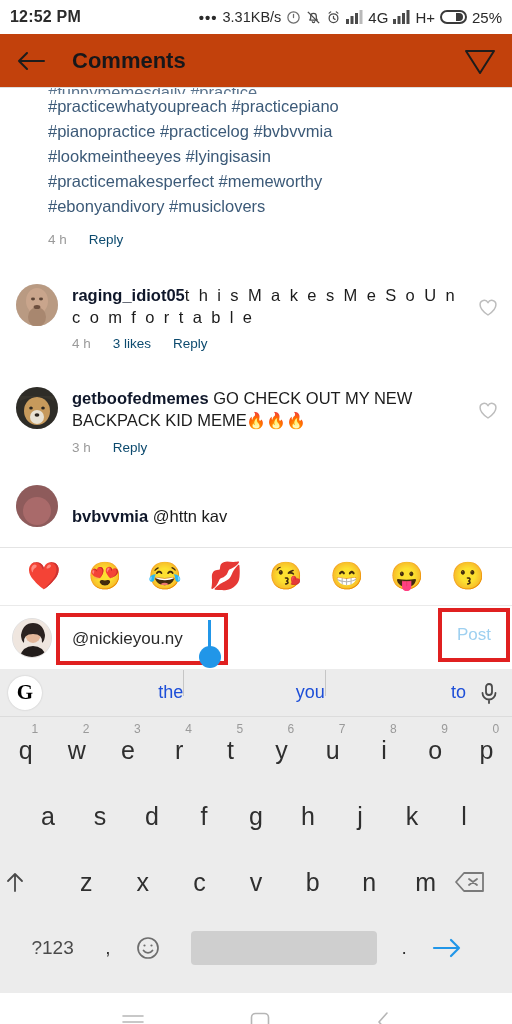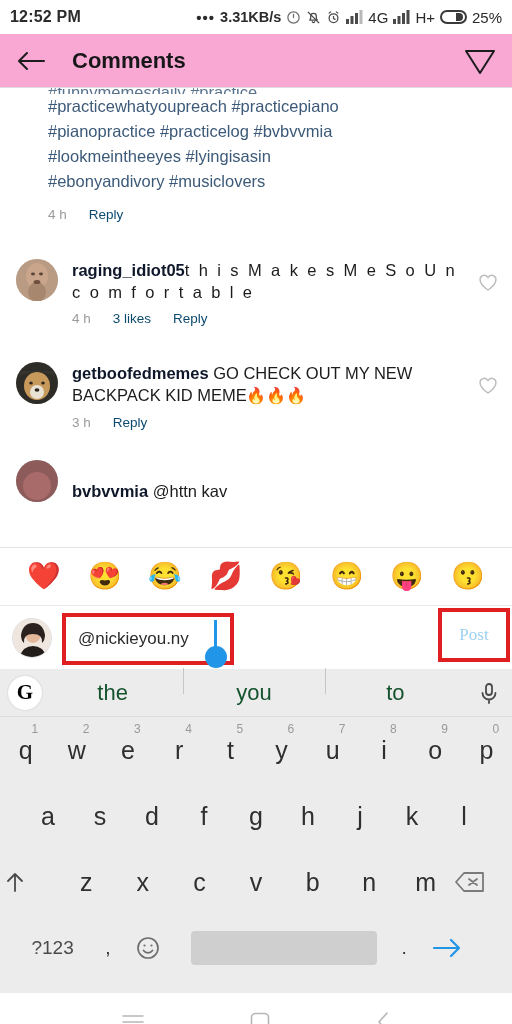--- a/index.html
+++ b/index.html
@@ -19,35 +19,35 @@
     background: #ffffff;
     color: #2b2b2b;
   }
   .status-time { font-size: 16px; font-weight: bold; letter-spacing: .2px; }
   .status-right {
     margin-left: auto; display: flex; align-items: center; gap: 5px;
     font-size: 14px; font-weight: bold;
   }
   .dots { letter-spacing: 1px; font-size: 15px; line-height: 1; }
   .si { display:inline-flex; align-items:center; }
-  .netspeed { font-size: 14.5px; font-weight: bold; }
+  .netspeed { font-size: 14.5px; font-weight: normal; }
   .battery {
     width: 27px; height: 14px; border: 2px solid #3a3a3a; border-radius: 7px;
     position: relative; display:inline-block;
   }
   .battery::after{
     content:""; position:absolute; right:2px; top:1px; bottom:1px; width:7px;
     background:#3a3a3a; border-radius:0 4px 4px 0;
   }
   .pct { font-size: 15px; font-weight: normal; }
 
   
   .header {
     height: 54px; display:flex; align-items:center; padding: 0 16px;
-    background:#f9a8d4; border-bottom: 1px solid #dedede;
+    background:#c2410c; border-bottom: 1px solid #dedede;
   }
   .header-title { font-size: 22px; font-weight: bold; color:#17171a; margin-left: 26px; }
   .header-spacer { flex: 1; }
   .back-arrow, .send-icon { display:flex; align-items:center; justify-content:center; }
 
   
   .feed { position: relative; height: 459px; overflow: hidden; background:#fff; }
   .hashblock {
     padding: 0 16px 0 48px;
     margin-top: -8px;
@@ -78,49 +78,49 @@
   }
   .emoji { font-size: 27px; line-height: 1; }
 
   
   .inputrow {
     height: 64px; display:flex; align-items:center; padding: 0 12px;
     background:#fff; border-top: 1px solid #eaeaea; position: relative;
   }
   .in-avatar { width: 40px; height:40px; border-radius:50%; overflow:hidden; flex:0 0 40px;
                border:1px solid #e0e0e0; position: relative; background:#efe7e2; }
-  .inputwrap { flex:1; position: relative; margin-left: 10px; height: 56px; display:flex; align-items:center; }
+  .inputwrap { flex:1; position: relative; margin-left: 4px; height: 56px; display:flex; align-items:center; }
   .inputbox {
     position: absolute; left: 0; top: 3px; width: 172px; height: 52px;
     border: 4px solid #e02020; background: #fff;
     display:flex; align-items:center; padding-left: 12px;
   }
   .inputtext { font-size: 17px; color: #2b2b2b; }
   .caret { position:absolute; left: 152px; top: 10px; width: 3px; height: 30px; background:#2196e8; }
   .handle { position:absolute; left: 143px; top: 36px; width: 22px; height: 22px; border-radius:50%; background:#2196e8; }
   .post-wrap { position: absolute; right: 2px; top: 2px; }
   .postbox {
     width: 72px; height: 54px; border: 4px solid #e02020; background:#fff;
-    display:flex; align-items:center; justify-content:center;font-family:Liberation Serif, serif;
+    display:flex; align-items:center; justify-content:center;
   }
   .post-label { font-size: 17px; color: #9ed0f0; }
 
   
   .kb { background:#ececec; height: 324px; }
   .suggest {
     height: 48px; display:flex; align-items:center; border-bottom:1px solid #dcdcdc;
     background:#ececec; position: relative;
   }
   .glogo {
     width: 34px; height:34px; border-radius:50%; background:#fff; margin-left: 8px;
     display:flex; align-items:center; justify-content:center;
     box-shadow: 0 0 2px rgba(0,0,0,.18);
     font-size: 21px; font-weight: bold; font-family:"Liberation Serif", serif;
   }
-  .sg { flex:1; text-align:center; font-size: 22px; color:#14532d; position:relative; }
+  .sg { flex:1; text-align:right; font-size: 18px; color:#1d4ed8; position:relative; }
   .sg + .sg::before {
     content:""; position:absolute; left:0; top:-12px; height: 26px; width:1px; background:#c6c6c6;
   }
   .mic { width: 46px; display:flex; align-items:center; justify-content:center; }
 
   .krow { display:flex; align-items:center; justify-content:center; height: 66px; }
   .key {
     position: relative; flex: 1; text-align:center;
     font-size: 25px; color:#2f2f2f;
   }
@@ -211,20 +211,21 @@
   </div>
 
   <div class="feed">
 
     <div>
       <div class="hashblock">
         <div class="hash-cut">#funnymemesdaily #practice</div>
         <div>#practicewhatyoupreach #practicepiano</div>
         <div>#pianopractice #practicelog #bvbvvmia</div>
         <div>#lookmeintheeyes #lyingisasin</div>
+        <div>#practicemakesperfect #memeworthy</div>
         <div>#ebonyandivory #musiclovers</div>
         <div class="meta">
           <span>4 h</span>
           <span class="b">Reply</span>
         </div>
       </div>
     </div>
 
     <div class="comment" style="margin-top:18px;">
       <div class="avatar">

